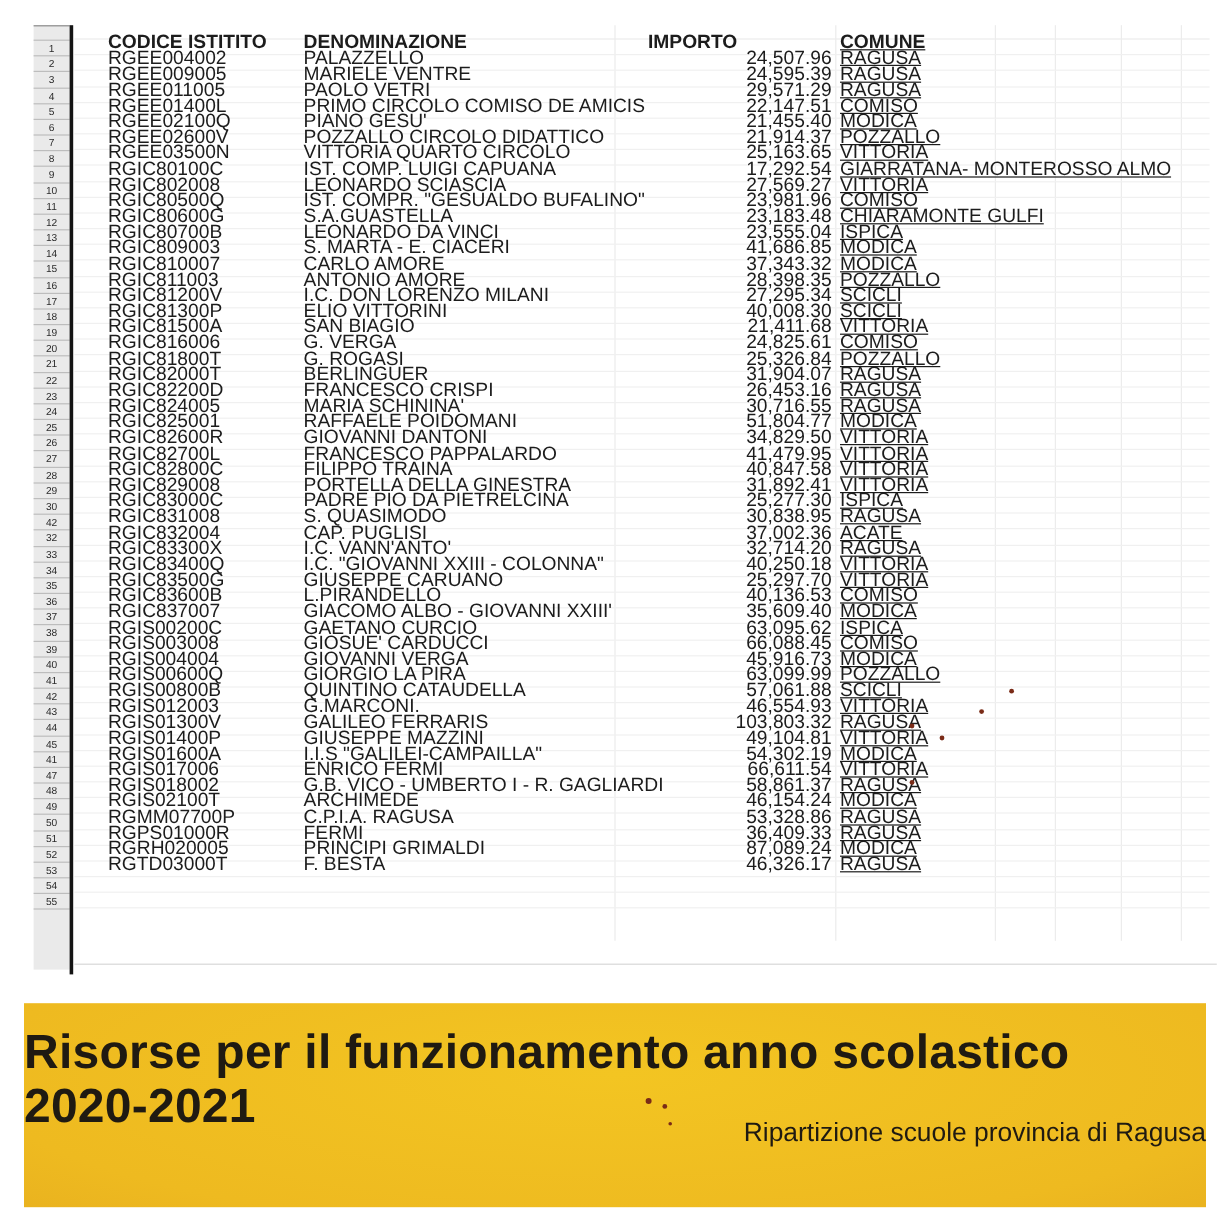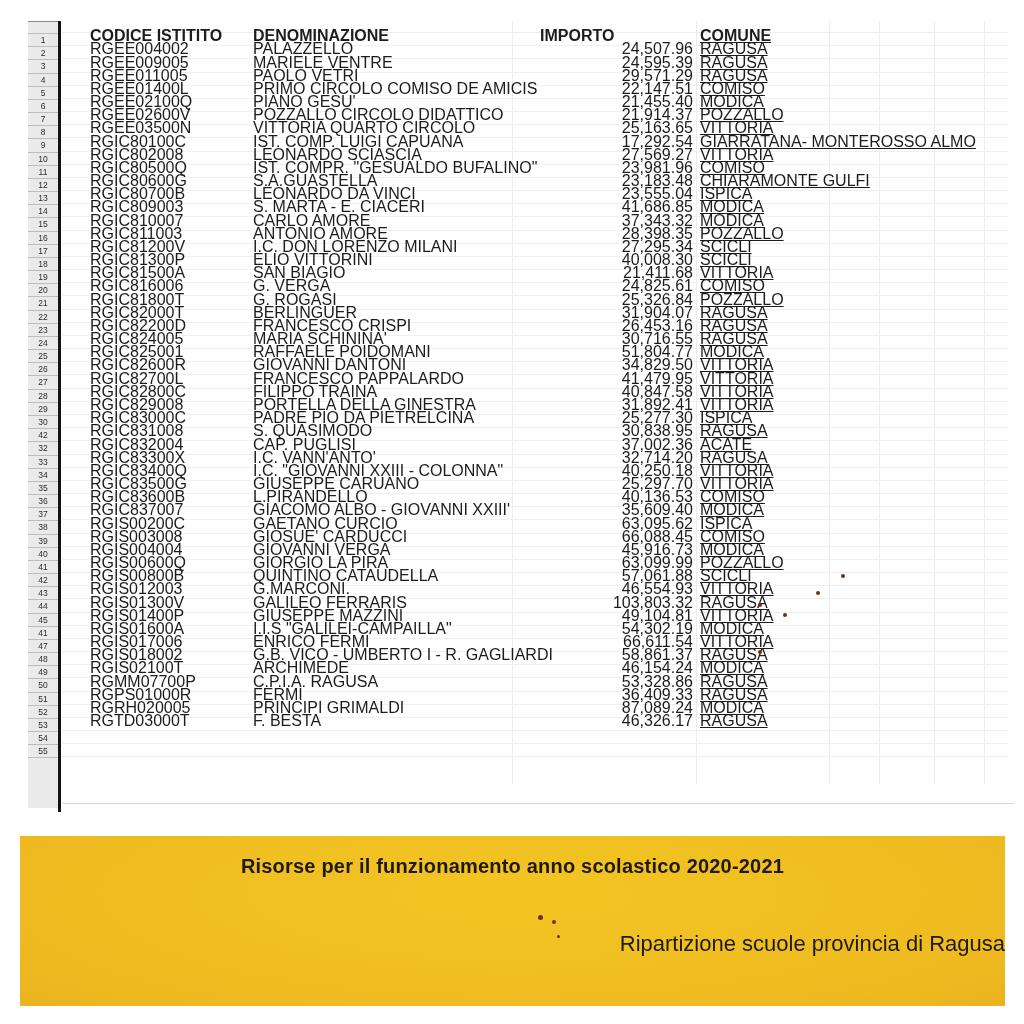--- a/index.html
+++ b/index.html
@@ -42,22 +42,22 @@
   }
   .dot {
     position:absolute; width:4px; height:4px; border-radius:50%; background:#7a2b17; z-index:3;
   }
   
   .banner {
     position:absolute; left:20px; top:836px; width:985px; height:170px;
     background:radial-gradient(ellipse 120% 170% at 50% 35%, #f3c522 0%, #eeba20 45%, #e0a31d 82%, #d4951b 100%);
   }
   .banner-title {
-    position:absolute; left:0; right:0; top:19px; text-align:center;
-    font-size:20px; font-weight:600; color:#1f1a12; letter-spacing:0.2px;
+    position:absolute; left:0; right:0; top:19px; 
+    font-size:40px; font-weight:600; color:#1f1a12; letter-spacing:0.2px;
   }
   .banner-subtitle {
     position:absolute; left:0; right:0; top:95px; text-align:right;
     font-size:22px; font-weight:400; color:#1f1a12;
   }
   .bdot { position:absolute; border-radius:50%; background:#7a2b17; }
 </style>
 </head>
 <body>
 

